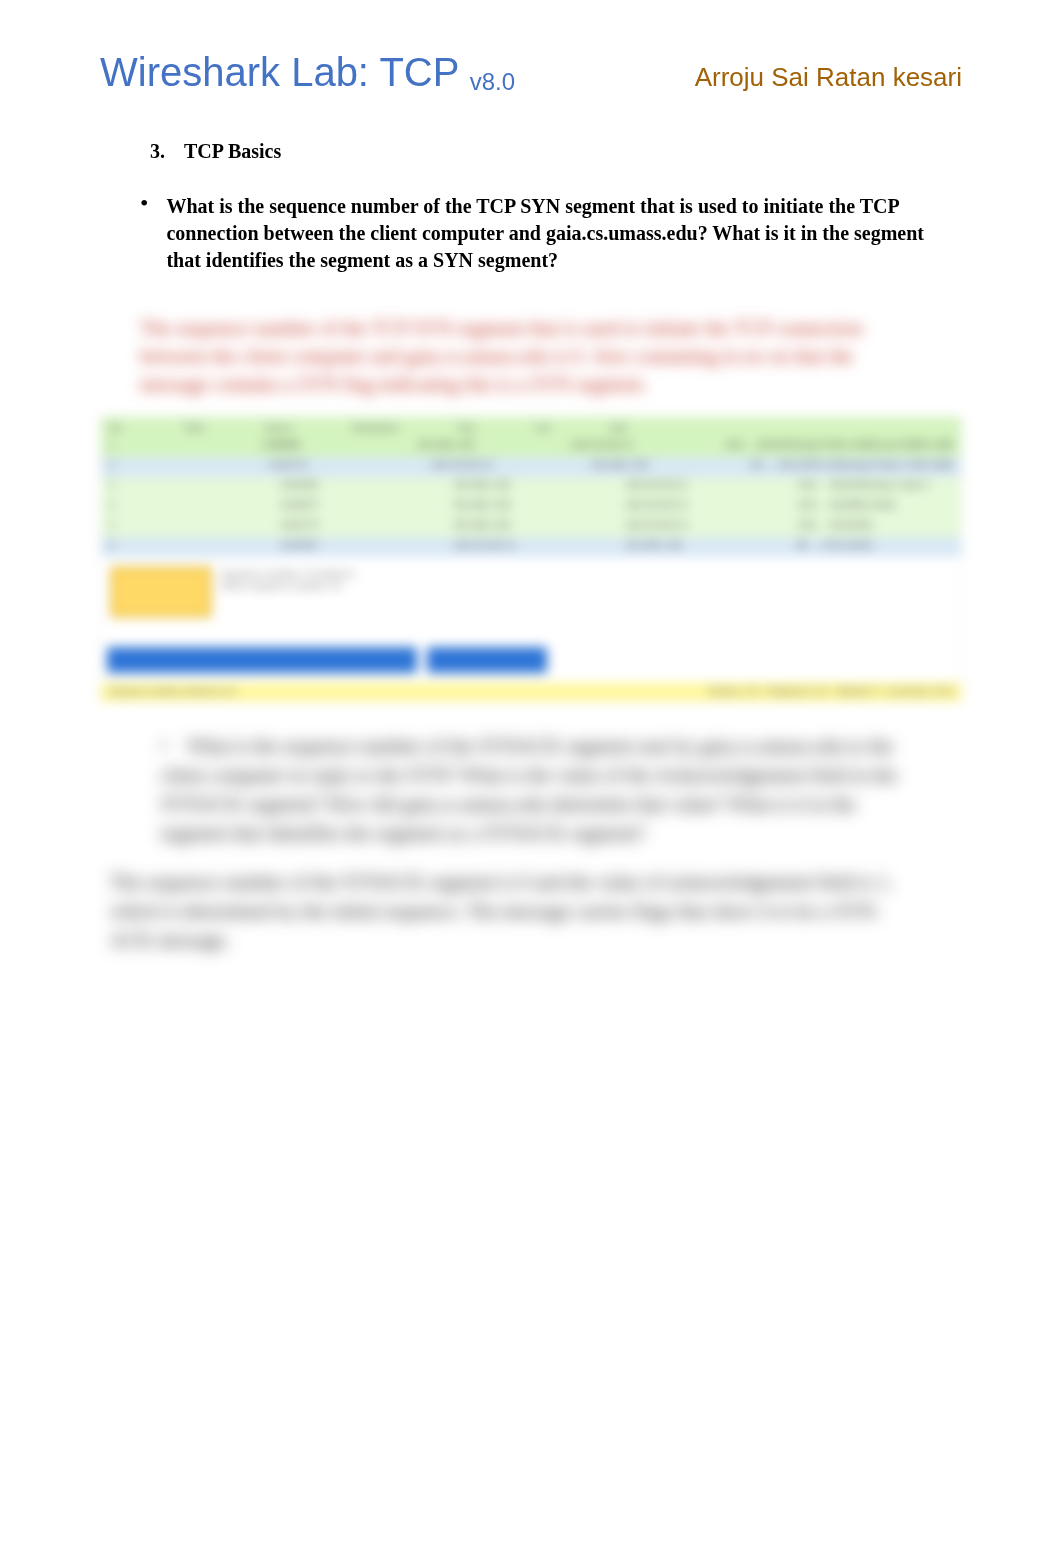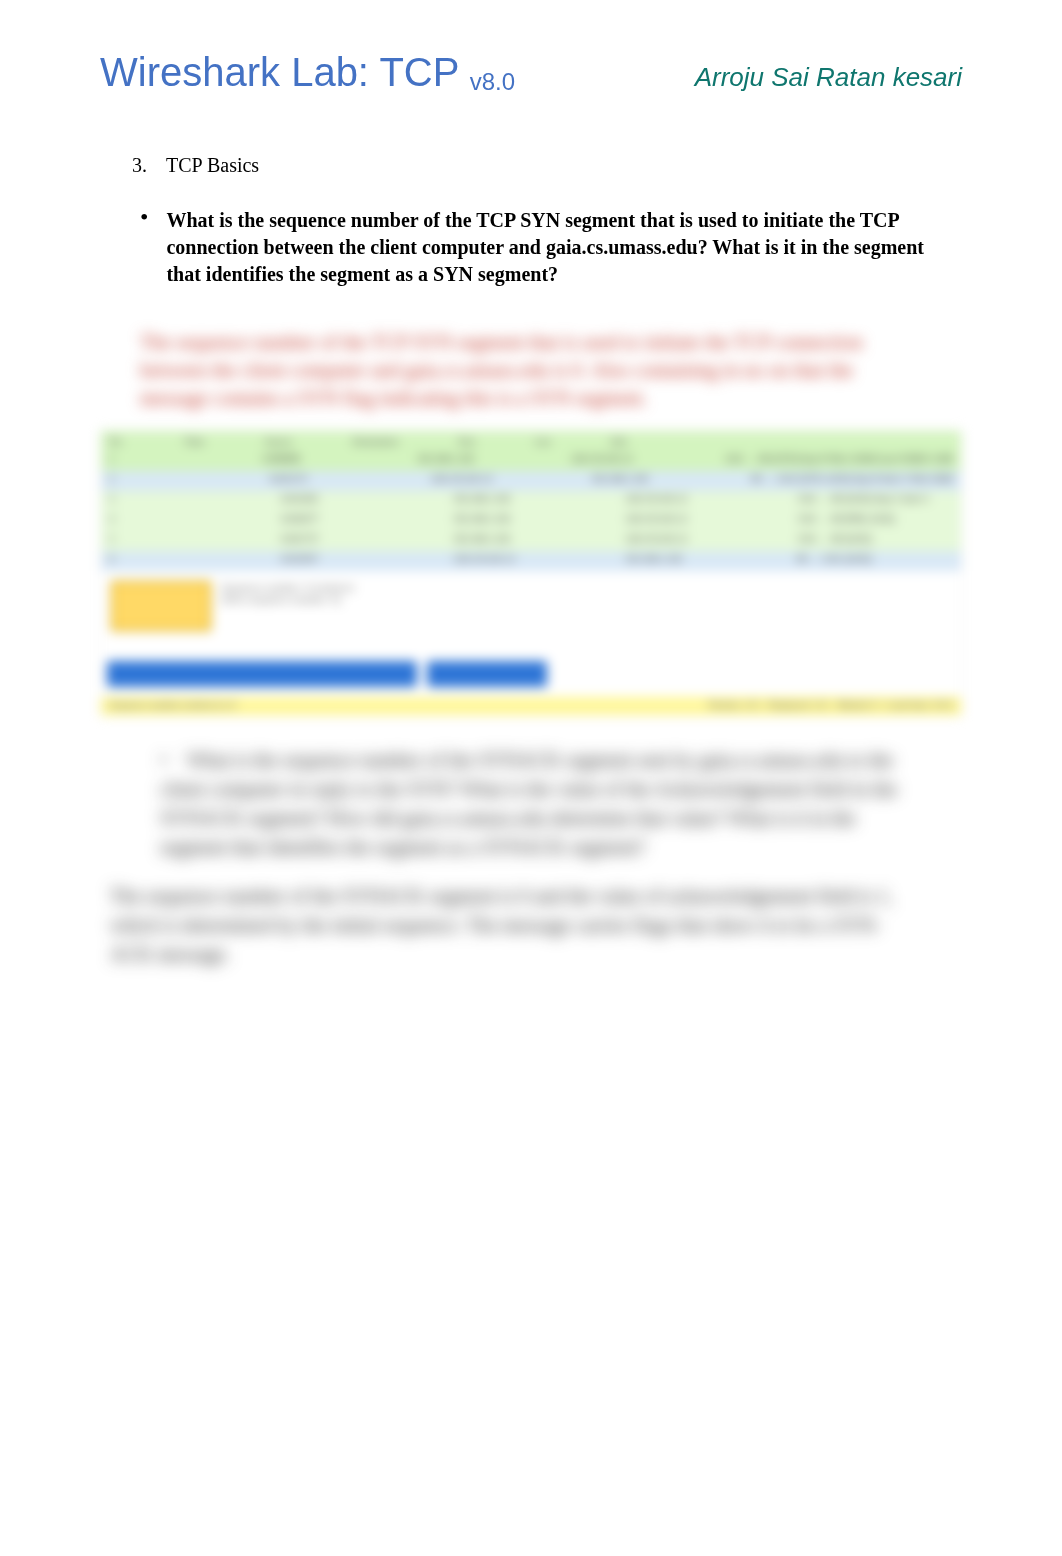--- a/index.html
+++ b/index.html
@@ -9,43 +9,43 @@
     background: #ffffff;
     font-family: "Times New Roman", Times, serif;
     color: #000000;
     position: relative;
     padding: 50px 100px 50px 100px;
   }
   .title-row {
     display: flex;
     align-items: baseline;
     justify-content: space-between;
-    margin-bottom: 58px;
+    margin-bottom: 44px;
     gap: 33px;
   }
   .main-title {
     font-family: Arial, Helvetica, sans-serif;
     font-size: 40px;
     font-weight: 400;
     color: #4472C4;
   }
   .version {
     font-size: 24px;
     vertical-align: sub;
   }
   .author {
     font-family: Arial, Helvetica, sans-serif;
     font-size: 26px;
-    color: #0f766e;
+    color: #a16207;
     font-weight: 400;
-    font-style: italic;
   }
   .section-list {
-    margin-left: 32px;
+    margin-left: 50px;
     margin-bottom: 30px;
+    font-weight: bold;
   }
   .section-num {
     display: inline-block;
     width: 30px;
   }
   .section-text {
     font-size: 20px;
   }
   .bullet-item {
     margin-left: 40px;

